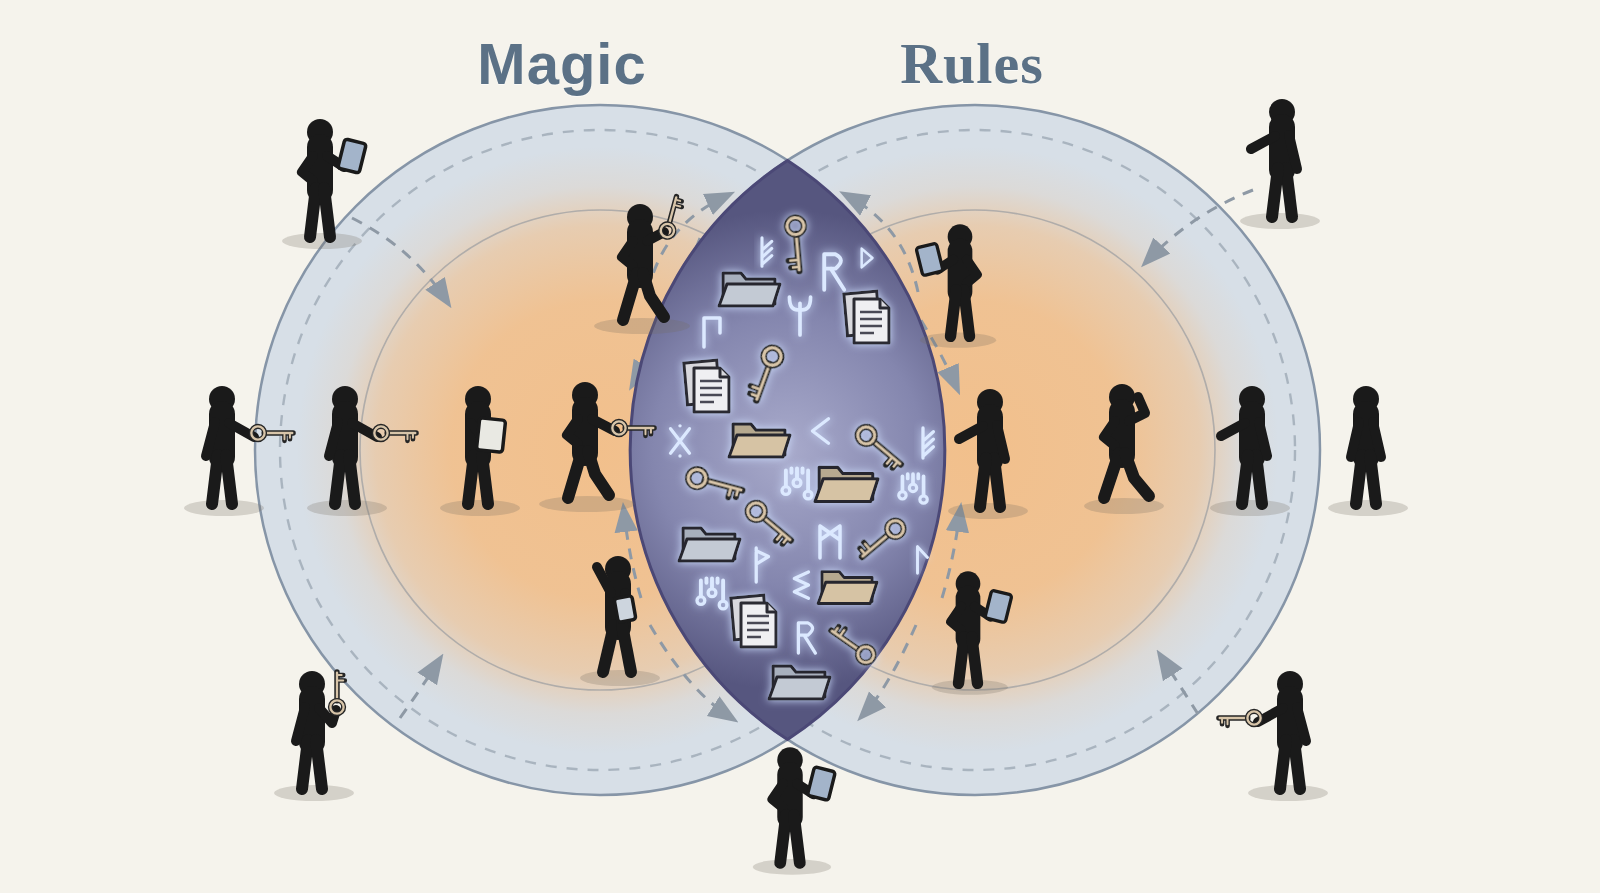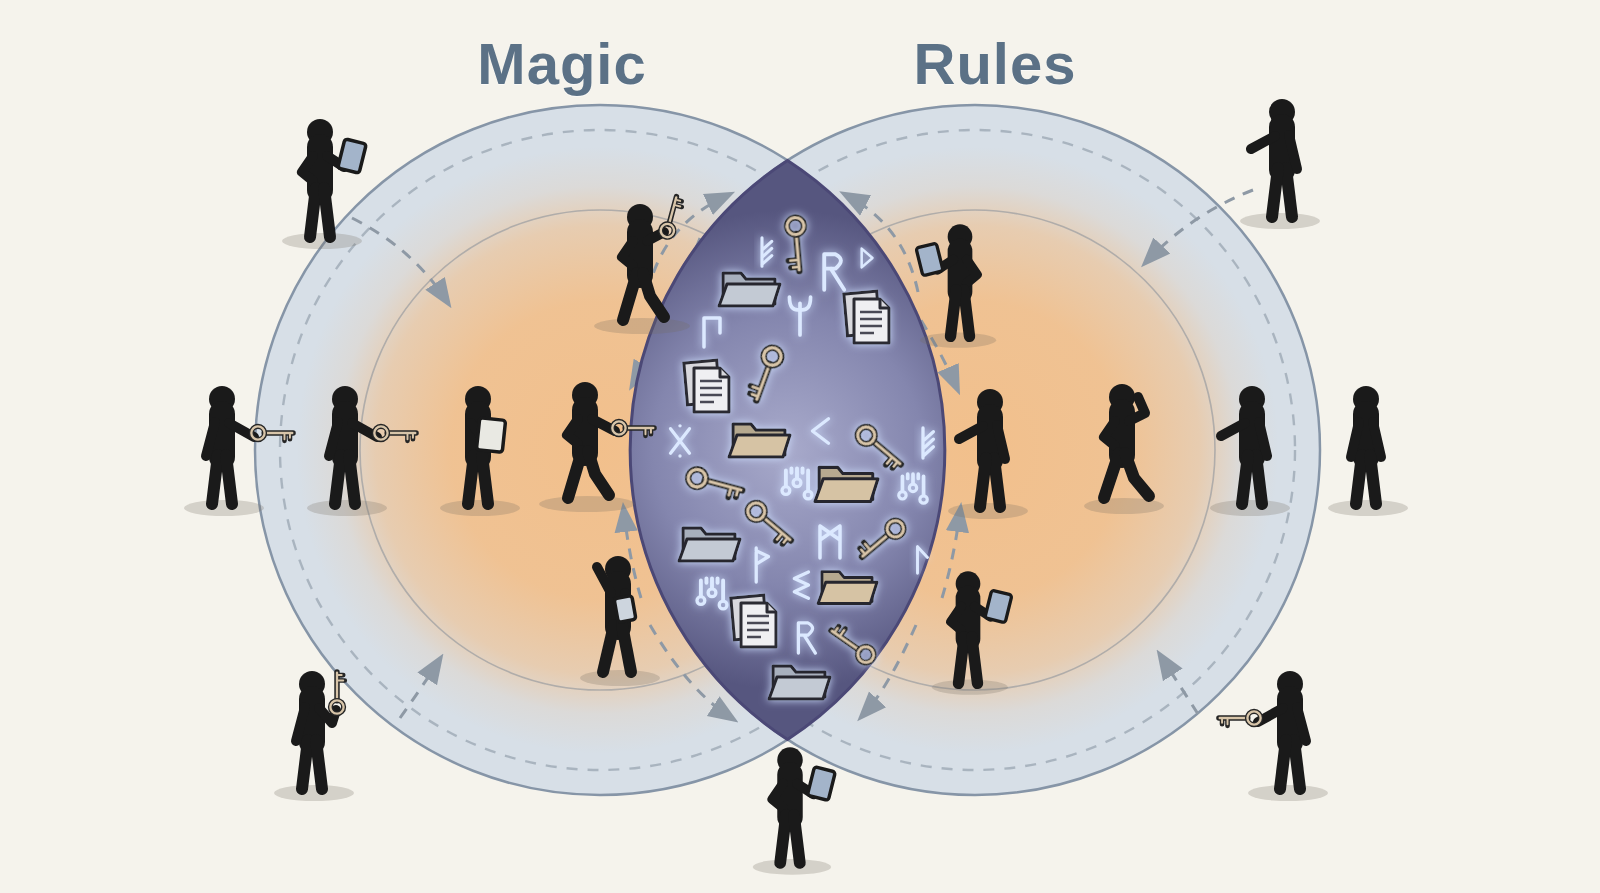--- a/index.html
+++ b/index.html
@@ -11,21 +11,21 @@
   #stage{position:absolute;inset:0;width:1600px;height:893px;}
   #scene{position:absolute;left:0;top:0;width:1600px;height:893px;display:block;}
   .title{
     position:absolute;top:30px;transform:translateX(-50%);
     font-size:58px;font-weight:600;letter-spacing:1px;
     color:#5b7186;
     text-shadow:0 1px 0 rgba(255,255,255,.6);
     user-select:none;
   }
   #title-left{left:562px;}
-  #title-right{left:995px;}
+  #title-right{left:972px;font-family:Liberation Serif, serif;}
 </style>
 </head>
 <body>
 
 <div id="stage">
   <svg id="scene" viewBox="0 0 1600 893">
     <defs id="scene-defs">
         <radialGradient id="orangeL" cx="600" cy="450" r="330" gradientUnits="userSpaceOnUse">
           <stop offset="0%" stop-color="#f4bd84" stop-opacity="0.92"></stop>
           <stop offset="45%" stop-color="#f4bd84" stop-opacity="0.85"></stop>

